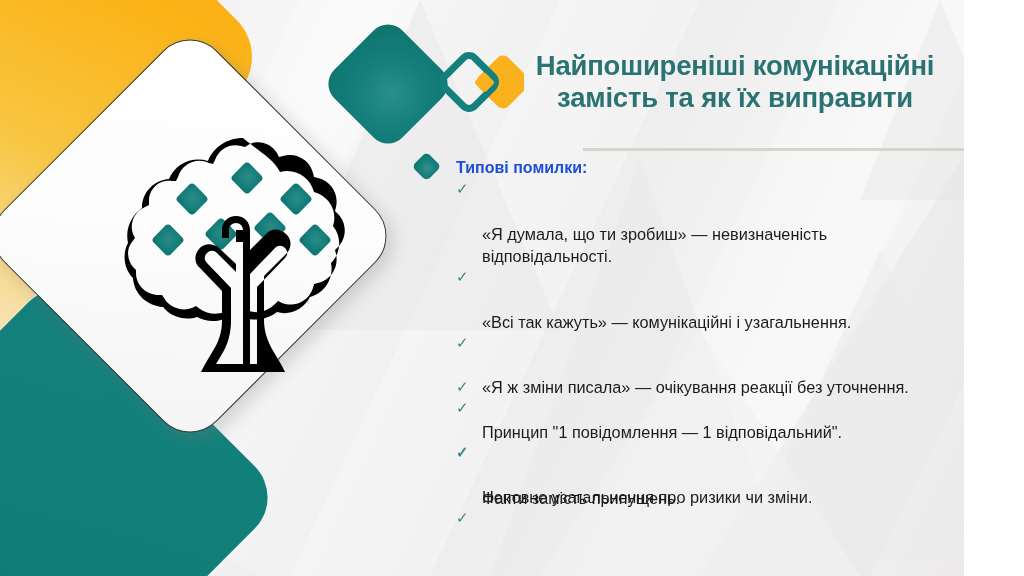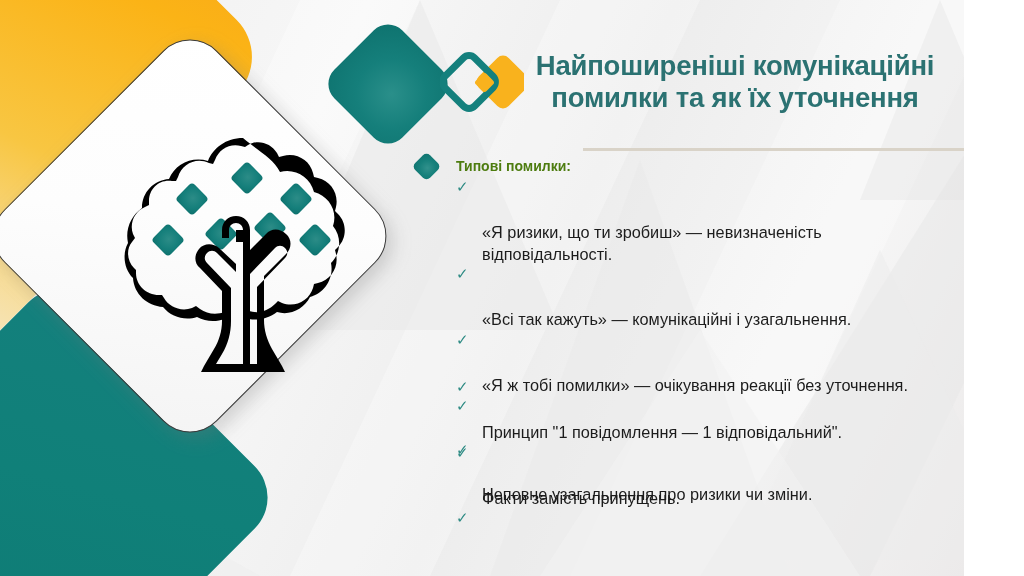--- a/index.html
+++ b/index.html
@@ -127,23 +127,23 @@
     top: 142px;
     width: 17px;
     height: 16px;
     background: #ddd8cd;
   }
 
   
   .block { position: absolute; }
   .block-heading {
     position: relative;
-    font-size: 14px;
+    font-size: 16px;
     font-weight: bold;
-    color: #4d7c0f;
+    color: #1d4ed8;
     padding-left: 48px;
     line-height: 1.2;
     margin-bottom: 3px;
   }
   .bullet-diamond {
     position: absolute;
     left: 8px;
     top: -2px;
     width: 21px;
     height: 21px;
@@ -321,44 +321,44 @@
       <rect x="42" y="9" width="42" height="42" rx="8" transform="rotate(45 63 30)" fill="#f9b21d"></rect>
 
       <rect x="8" y="9" width="42" height="42" rx="8" transform="rotate(45 29 30)" fill="none" stroke="#14807d" stroke-width="7"></rect>
 
       <rect x="37" y="23" width="15" height="15" rx="3" transform="rotate(45 44.5 30.5)" fill="#f9b21d"></rect>
     </svg>
   </div>
 
   <div class="title">
     <div>Найпоширеніші комунікаційні</div>
-    <div>помилки та як їх уточнення</div>
+    <div>замість та як їх виправити</div>
   </div>
 
   <div class="divider"></div>
   <div class="divider-cap"></div>
 
   <div class="block" id="block-mistakes">
     <div class="block-heading">
       <span class="bullet-diamond"></span>
       <span>Типові помилки:</span>
     </div>
     <ul class="items">
       <li>
         <span class="check">✓</span>
-        <span>«Я ризики, що ти зробиш» — невизначеність
+        <span>«Я думала, що ти зробиш» — невизначеність
 відповідальності.</span>
       </li>
       <li>
         <span class="check">✓</span>
         <span>«Всі так кажуть» — комунікаційні і узагальнення.</span>
       </li>
       <li>
         <span class="check">✓</span>
-        <span>«Я ж тобі помилки» — очікування реакції без уточнення.</span>
+        <span>«Я ж зміни писала» — очікування реакції без уточнення.</span>
       </li>
       <li>
         <span class="check">✓</span>
       </li>
       <li>
         <span class="check">✓</span>
         <span>Неповне узагальнення про ризики чи зміни.</span>
       </li>
     </ul>
   </div>

